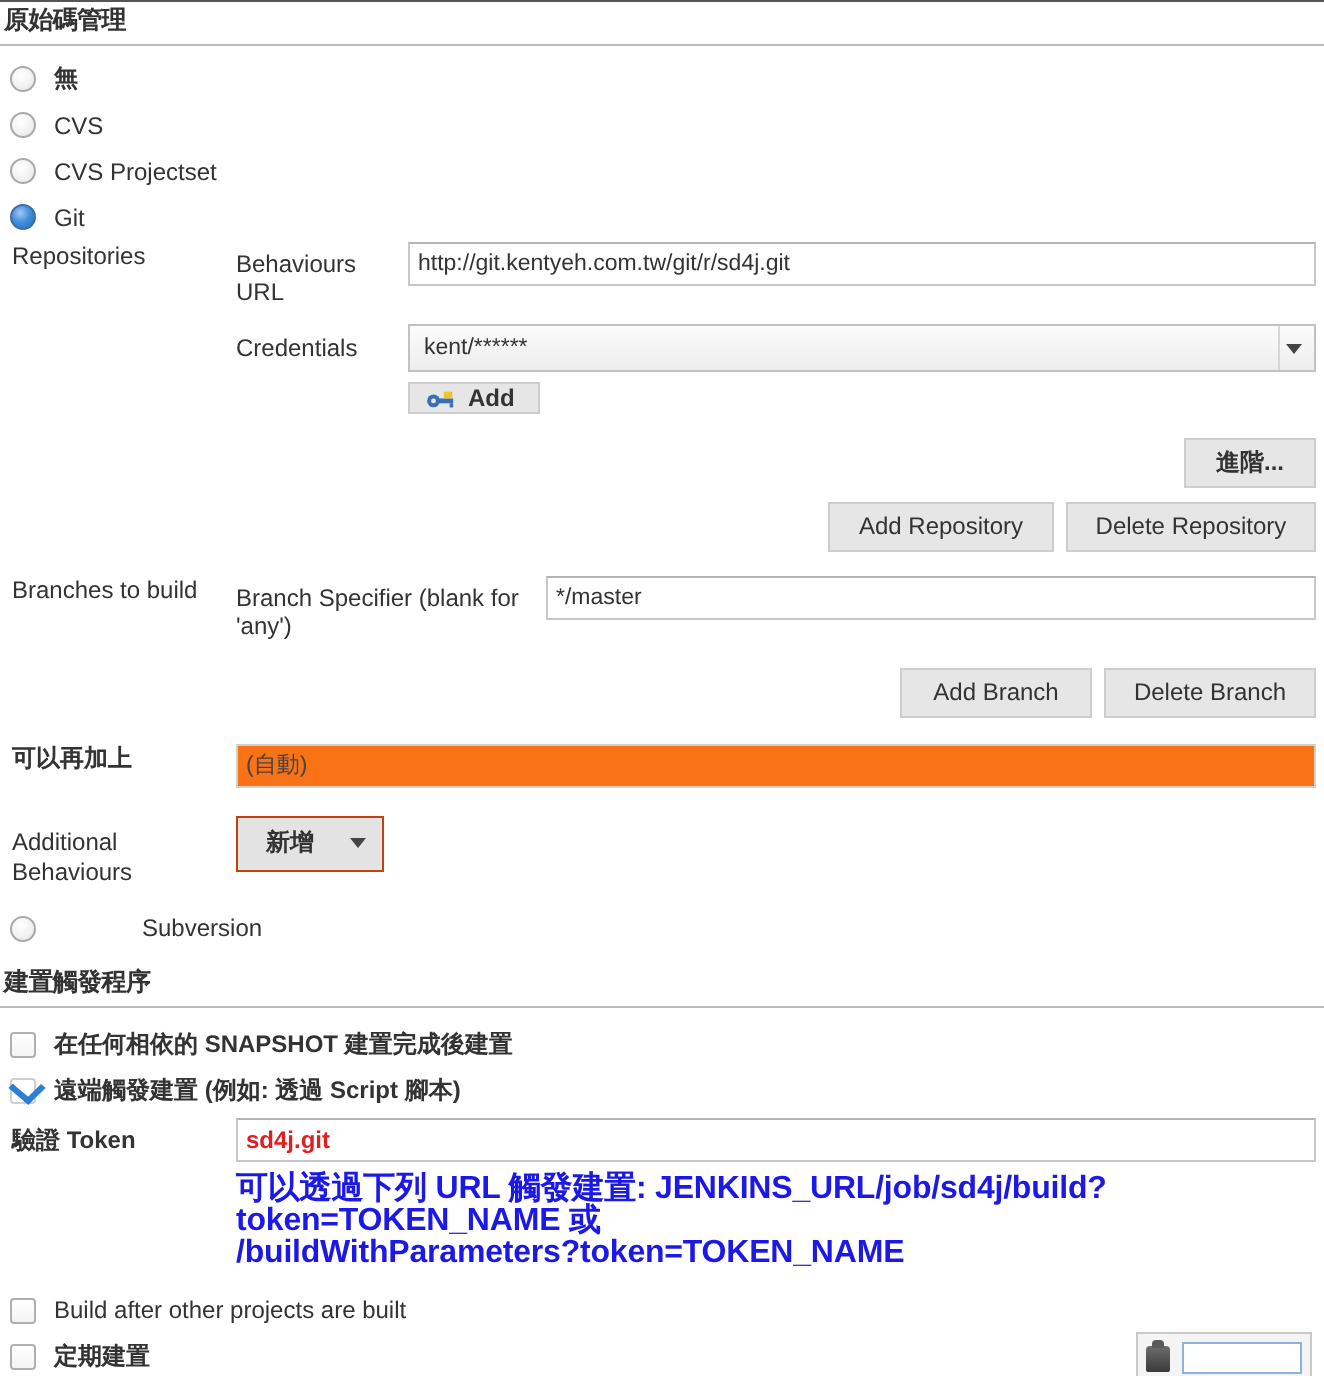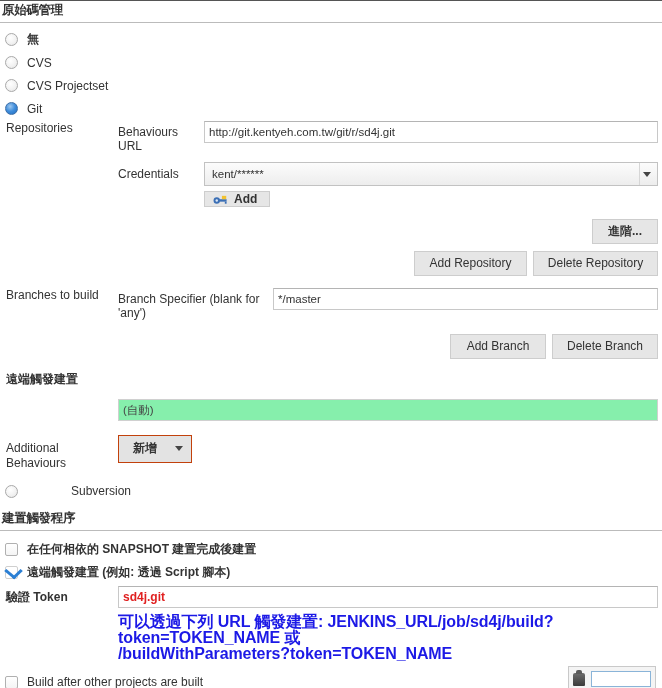--- a/index.html
+++ b/index.html
@@ -102,24 +102,23 @@
     background: #fff;
     font-size: 11.5px;
     color: #333;
     line-height: 20px;
     padding: 0 4px;
     display: block;
     width: 100%;
     font-family: "Liberation Sans", sans-serif;
   }
   .tinput.ro {
-    background: #86efac;
+    background: #f97316;
     color: #444;
     border-color: #d0d0d0;
-    margin-top: 27px;
   }
   .tinput.red {
     color: #e02020;
     font-weight: bold;
     font-size: 12px;
   }
 
   
   .sel {
     height: 24px;
@@ -304,21 +303,21 @@
       </div>
     </div>
     <div style="display:flex; justify-content:flex-end; gap:6px; padding-right:4px; margin-top:14px;">
       <button class="btn" style="width:96px;">Add Branch</button>
       <button class="btn" style="width:106px;">Delete Branch</button>
     </div>
   </div>
 </div>
 
 <div class="row" style="margin-top:13px;">
-  <div class="lcol cjk" style="font-weight:bold;">遠端觸發建置</div>
+  <div class="lcol cjk" style="font-weight:bold;">可以再加上</div>
   <div class="rcol" style="padding-right:4px;">
     <div class="tinput ro">(自動)</div>
   </div>
 </div>
 
 <div class="row" style="margin-top:14px;">
   <div class="lcol" style="padding-top:6px;">Additional Behaviours</div>
   <div class="rcol">
     <button class="dropbtn">
       <span>新增</span>

